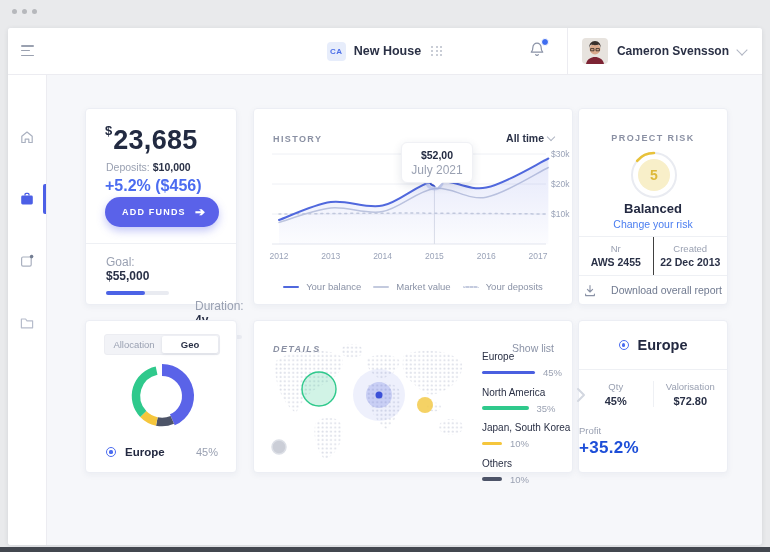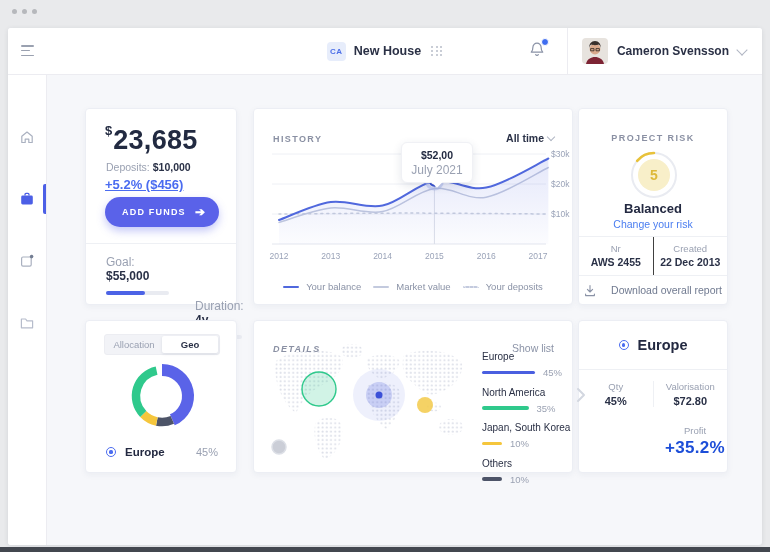--- a/index.html
+++ b/index.html
@@ -52,21 +52,21 @@
   .card-f{left:570px;top:292px;width:150px;height:153px;}
 
   .sec-head{font-size:9px;font-weight:bold;letter-spacing:1.4px;color:#8a90a3;}
 
   
   .amount{position:absolute;left:19px;top:14px;color:#222a41;}
   .amount .cur{font-size:13px;font-weight:bold;vertical-align:14px;margin-right:1px;}
   .amount .val{font-size:27px;font-weight:bold;letter-spacing:.3px;}
   .deposits{position:absolute;left:20px;top:52px;font-size:10.5px;color:#9aa1b2;}
   .deposits b{color:#2a3147;}
-  .change{position:absolute;left:19px;top:68px;font-size:13px;color:#4b6cf0;font-weight:bold;text-decoration:underline;}
+  .change{position:absolute;left:19px;top:68px;font-size:16px;color:#4b6cf0;font-weight:bold;}
   .add-funds{position:absolute;left:19px;top:88px;width:114px;height:30px;border-radius:15px;background:#5a62e9;border:none;
              color:#fff;font-size:9px;font-weight:bold;letter-spacing:1.2px;text-align:left;padding:0 0 0 17px;cursor:pointer;
              font-family:inherit;box-shadow:0 4px 9px rgba(90,98,233,.35);}
   .add-funds .arr{position:absolute;right:14px;top:8px;font-size:12px;letter-spacing:0;}
   .card-a .div1{position:absolute;left:0;top:134px;width:100%;border-top:1px solid #eef0f4;}
   .mini-col{position:absolute;top:146px;font-size:12px;color:#9aa1b2;}
   .mini-col b{color:#2a3147;}
   .mini-col .track{margin-top:8px;height:3.5px;border-radius:2px;background:#e9ebf1;}
   .mini-col .fill{height:3.5px;border-radius:2px;}
   .col-goal{left:20px;width:63px;}
@@ -124,21 +124,21 @@
   .rg-pct{font-size:9.5px;color:#9aa1b2;}
 
   
   .eu-head{position:absolute;left:0;top:0;width:100%;height:48px;border-bottom:1px solid #eef0f4;display:flex;align-items:center;justify-content:center;gap:9px;}
   .eu-title{font-size:14.5px;font-weight:bold;color:#232941;}
   .eu-cols{position:absolute;left:0;top:60px;width:100%;display:flex;}
   .eu-cell{flex:1;text-align:center;}
   .eu-cell + .eu-cell{border-left:1px solid #eef0f4;}
   .eu-label{font-size:9.5px;color:#9aa1b2;}
   .eu-value{font-size:11px;font-weight:bold;color:#2a3147;margin-top:3px;}
-  .eu-profit{position:absolute;left:0;top:104px;width:100%;text-align:center;margin-left:42px;}
+  .eu-profit{position:absolute;left:0;top:104px;width:100%;}
   .eu-profit .eu-value{font-size:17px;color:#1d4ed8;margin-top:2px;letter-spacing:.3px;}
   .next-chev{position:absolute;left:-3px;top:66px;z-index:2;cursor:pointer;}
 
   .tgt{width:10px;height:10px;border:1.4px solid #4b6cf0;border-radius:50%;position:relative;display:inline-block;box-sizing:border-box;}
   .tgt:after{content:'';position:absolute;left:50%;top:50%;width:3.2px;height:3.2px;margin:-1.6px 0 0 -1.6px;border-radius:50%;background:#4b6cf0;}
 </style>
 </head>
 <body>
 
 <div class="screen">

